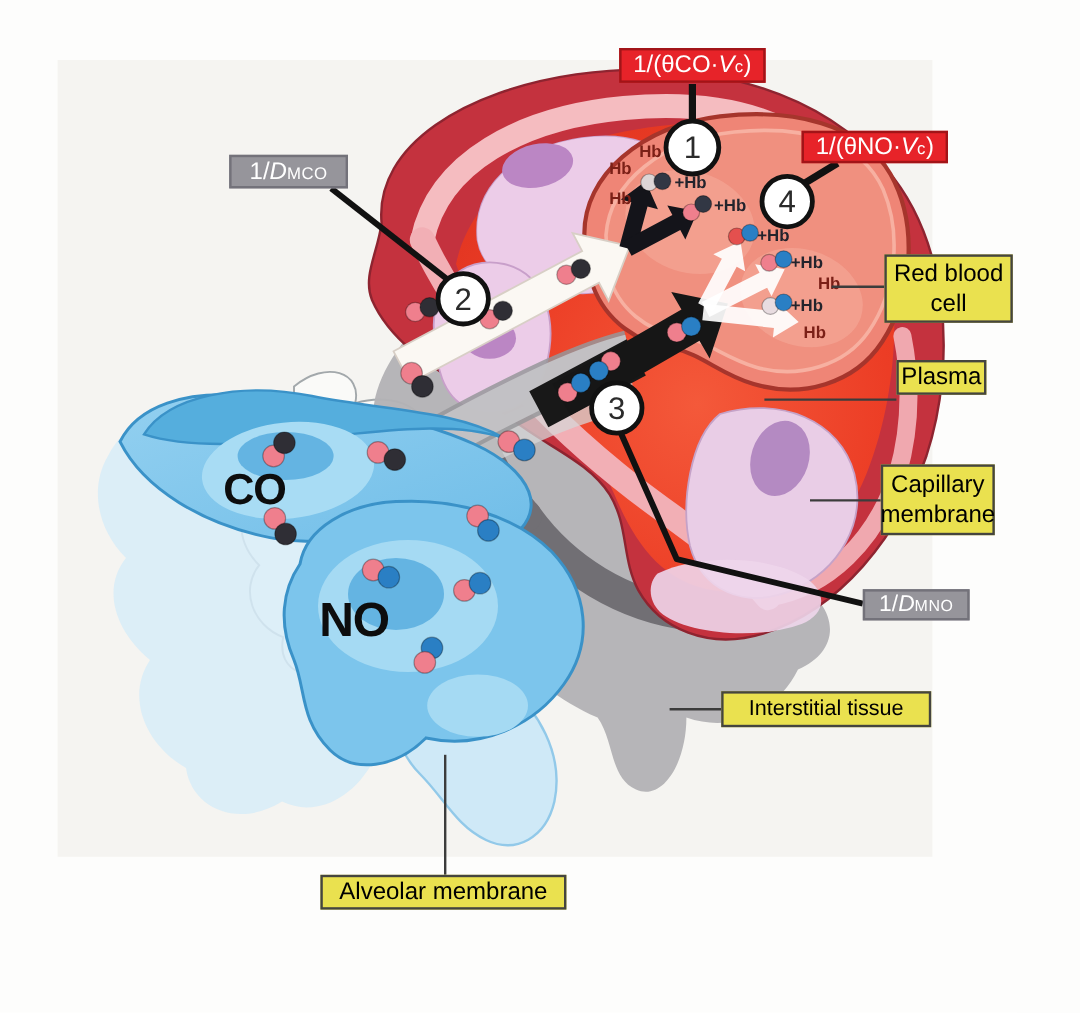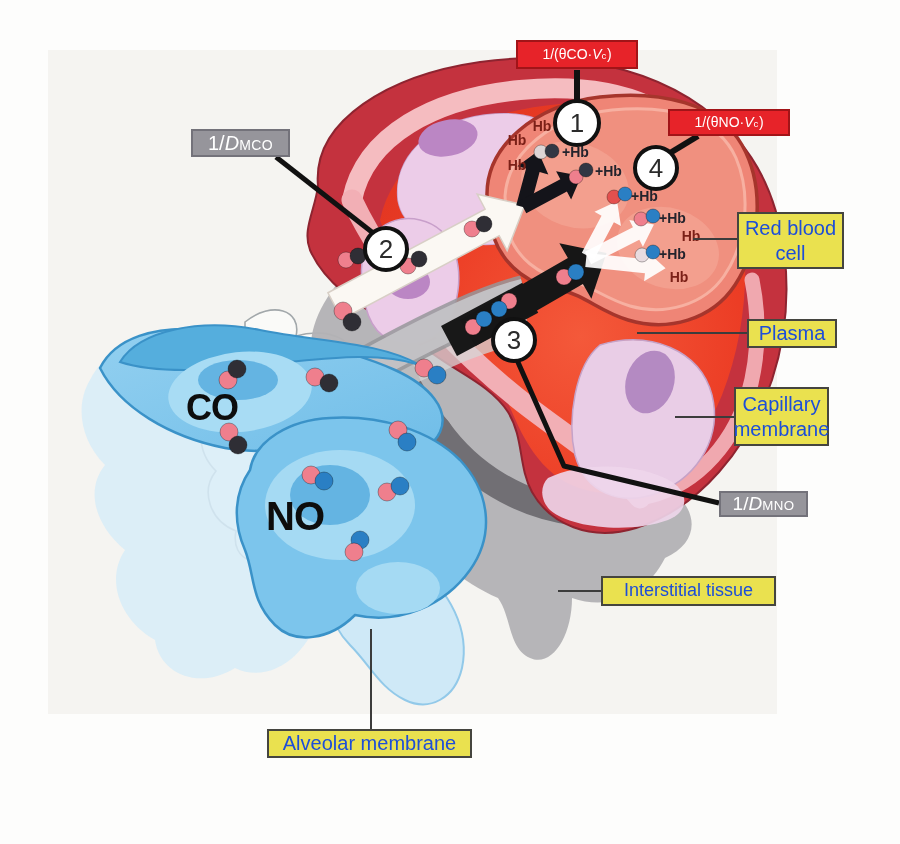--- a/index.html
+++ b/index.html
@@ -5,23 +5,23 @@
   html,body{margin:0;padding:0;background:#ffffff;}
   .stage{
     position:relative;width:900px;height:844px;overflow:hidden;
     font-family:"Liberation Sans", sans-serif;background:#fdfdfc;
   }
   svg{position:absolute;left:0;top:0;}
   .label{
     position:absolute;display:flex;align-items:center;justify-content:center;
     box-sizing:border-box;text-align:center;white-space:pre-line;line-height:1.22;
   }
-  .yellow{background:#eae14f;border:2px solid #45453f;color:#1d4ed8;font-size:20px;}
+  .yellow{background:#eae14f;border:2px solid #45453f;color:#000000;font-size:20px;}
   .yellow.small{font-size:18px;}
-  .red{background:#e72329;border:2px solid #a21418;color:#ffffff;font-size:14px;font-weight:500;}
+  .red{background:#e72329;border:2px solid #a21418;color:#ffffff;font-size:20px;font-weight:500;}
   .gray{background:#96959b;border:2px solid #73727a;color:#ffffff;font-size:20px;}
   .label i{font-style:italic;}
   .sc{font-size:0.70em;letter-spacing:0.4px;}
   .nowrap{white-space:nowrap;display:inline-flex;align-items:baseline;}
 </style>
 </head>
 <body>
 
 <div class="stage">
 
@@ -259,21 +259,21 @@
   <span class="nowrap">
         <span>1/</span>
         <i>D</i>
         <span class="sc">MNO</span>
       </span>
 </div>
 
 <div class="label yellow" style="left:737px;top:212px;width:107px;height:57px">
   <span>Red blood cell</span>
 </div>
-<div class="label yellow" style="left:747px;top:319px;width:90px;height:29px">
+<div class="label yellow" style="left:747px;top:300px;width:75px;height:29px">
   <span>Plasma</span>
 </div>
 <div class="label yellow" style="left:734px;top:387px;width:95px;height:59px">
   <span>Capillary membrane</span>
 </div>
 <div class="label yellow" style="left:267px;top:729px;width:205px;height:29px">
   <span>Alveolar membrane</span>
 </div>
 <div class="label yellow small" style="left:601px;top:576px;width:175px;height:30px">
   <span>Interstitial tissue</span>

